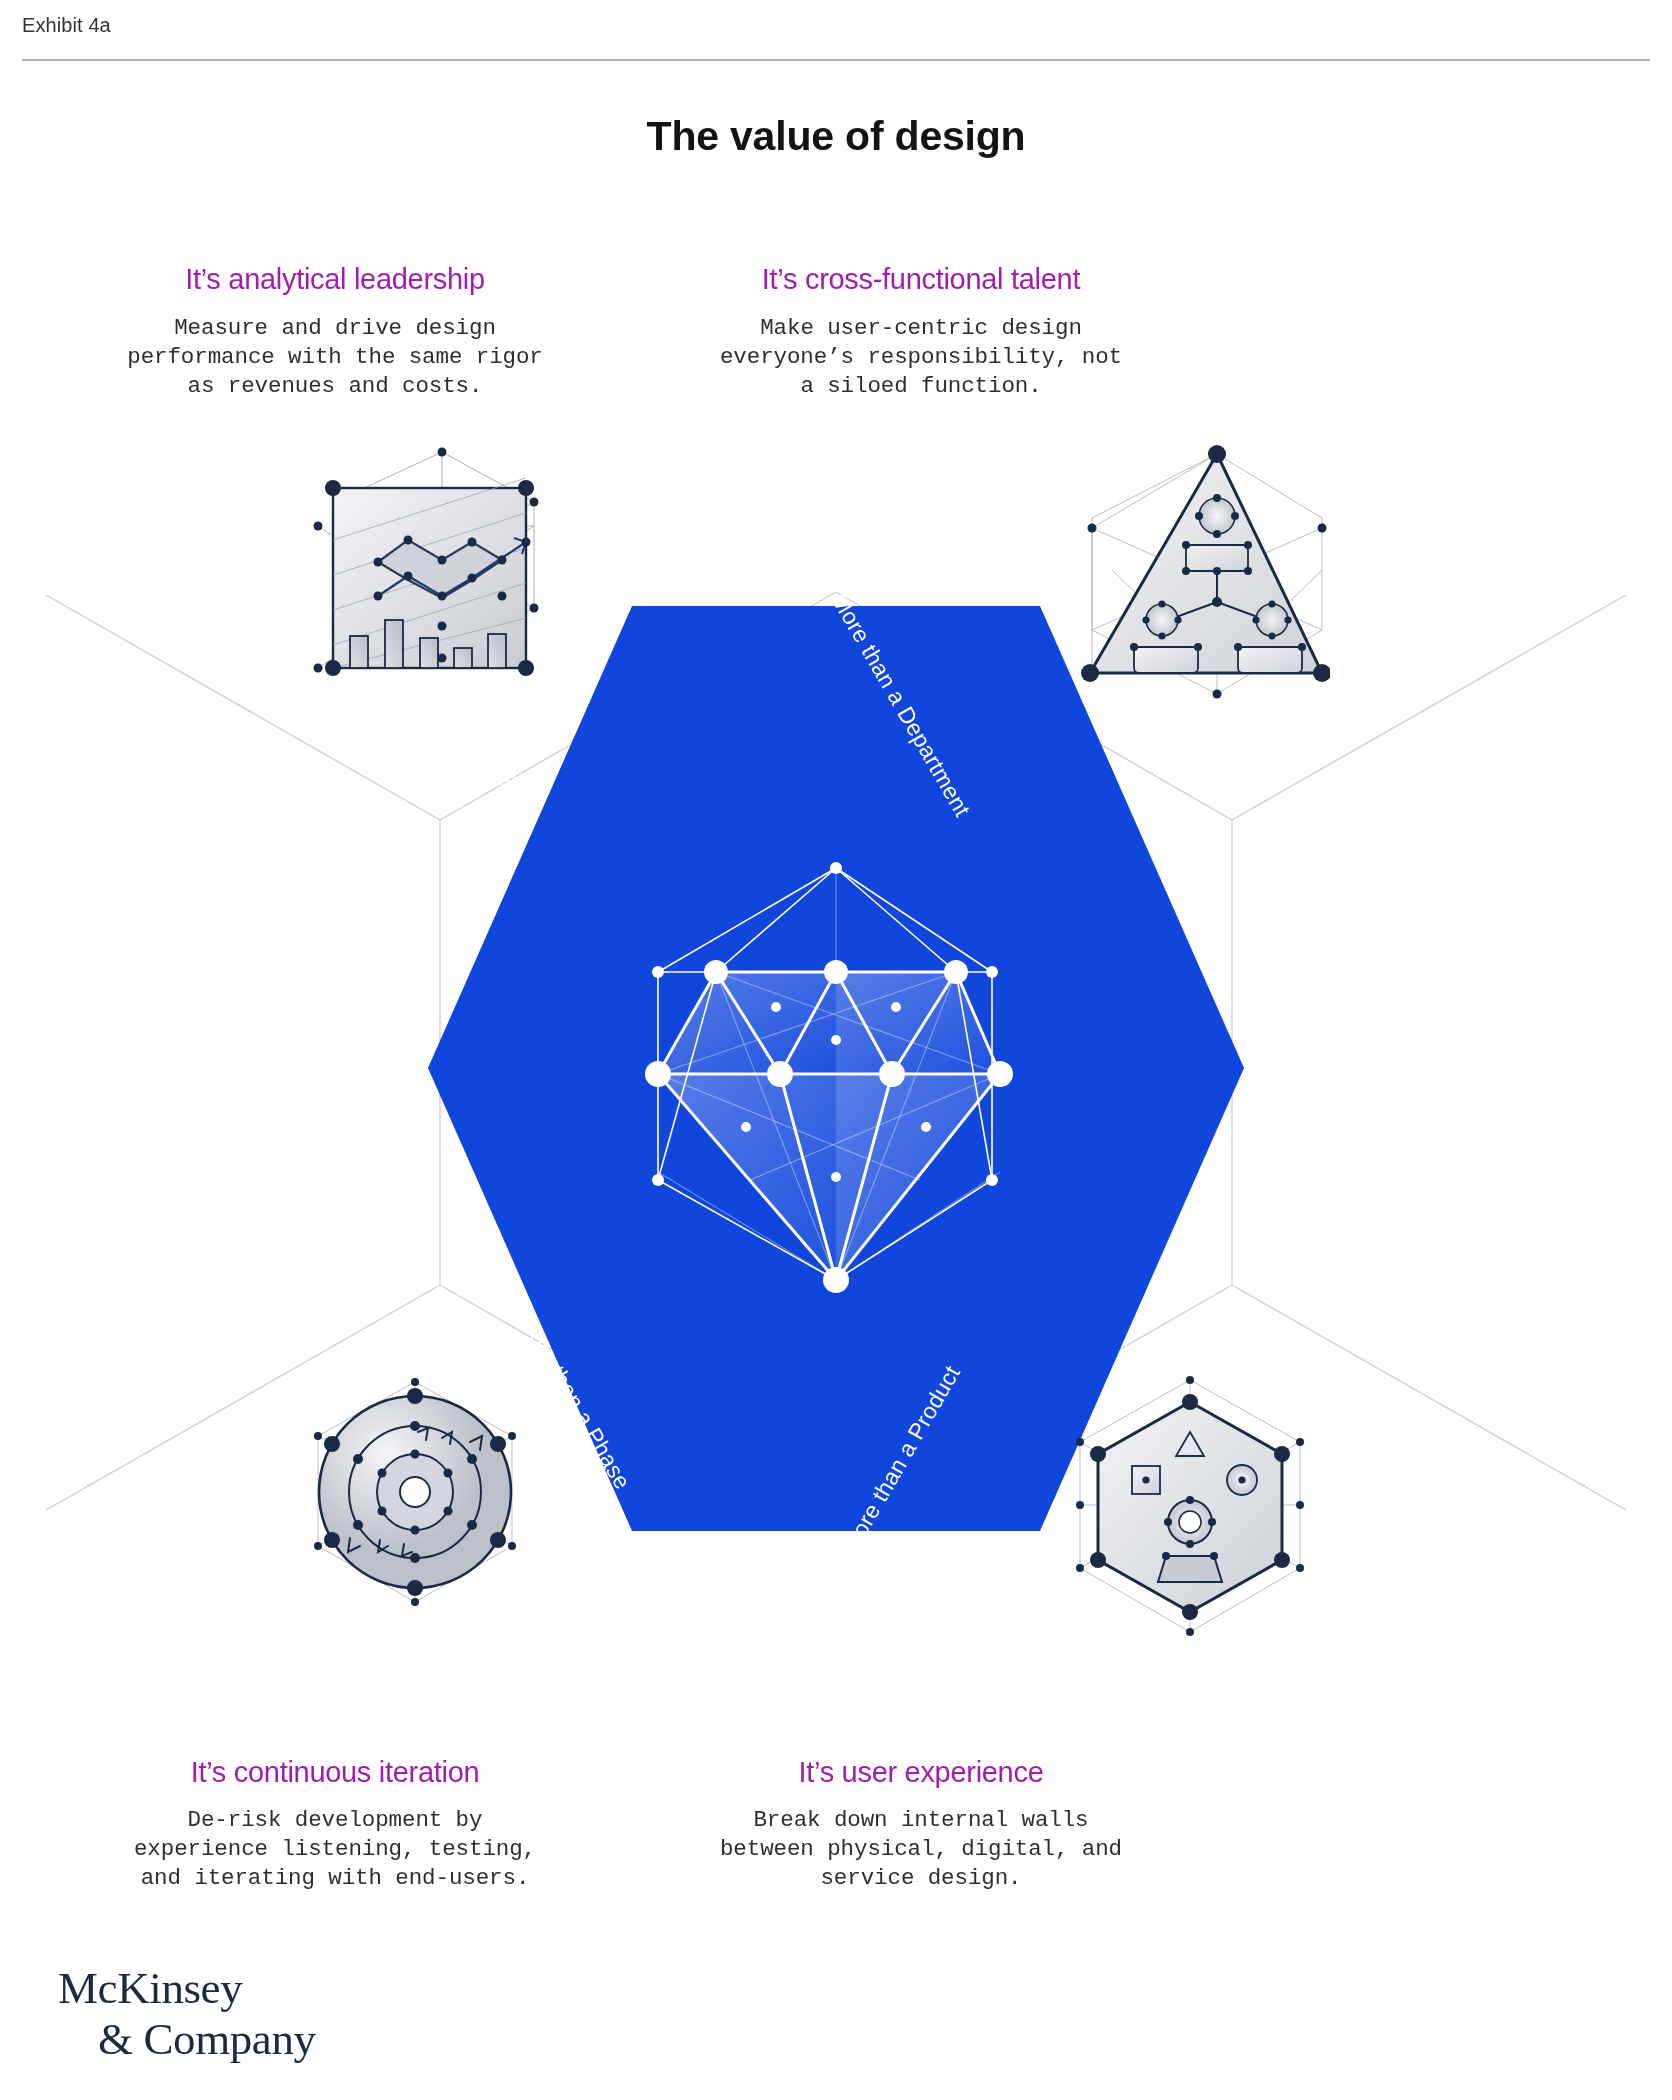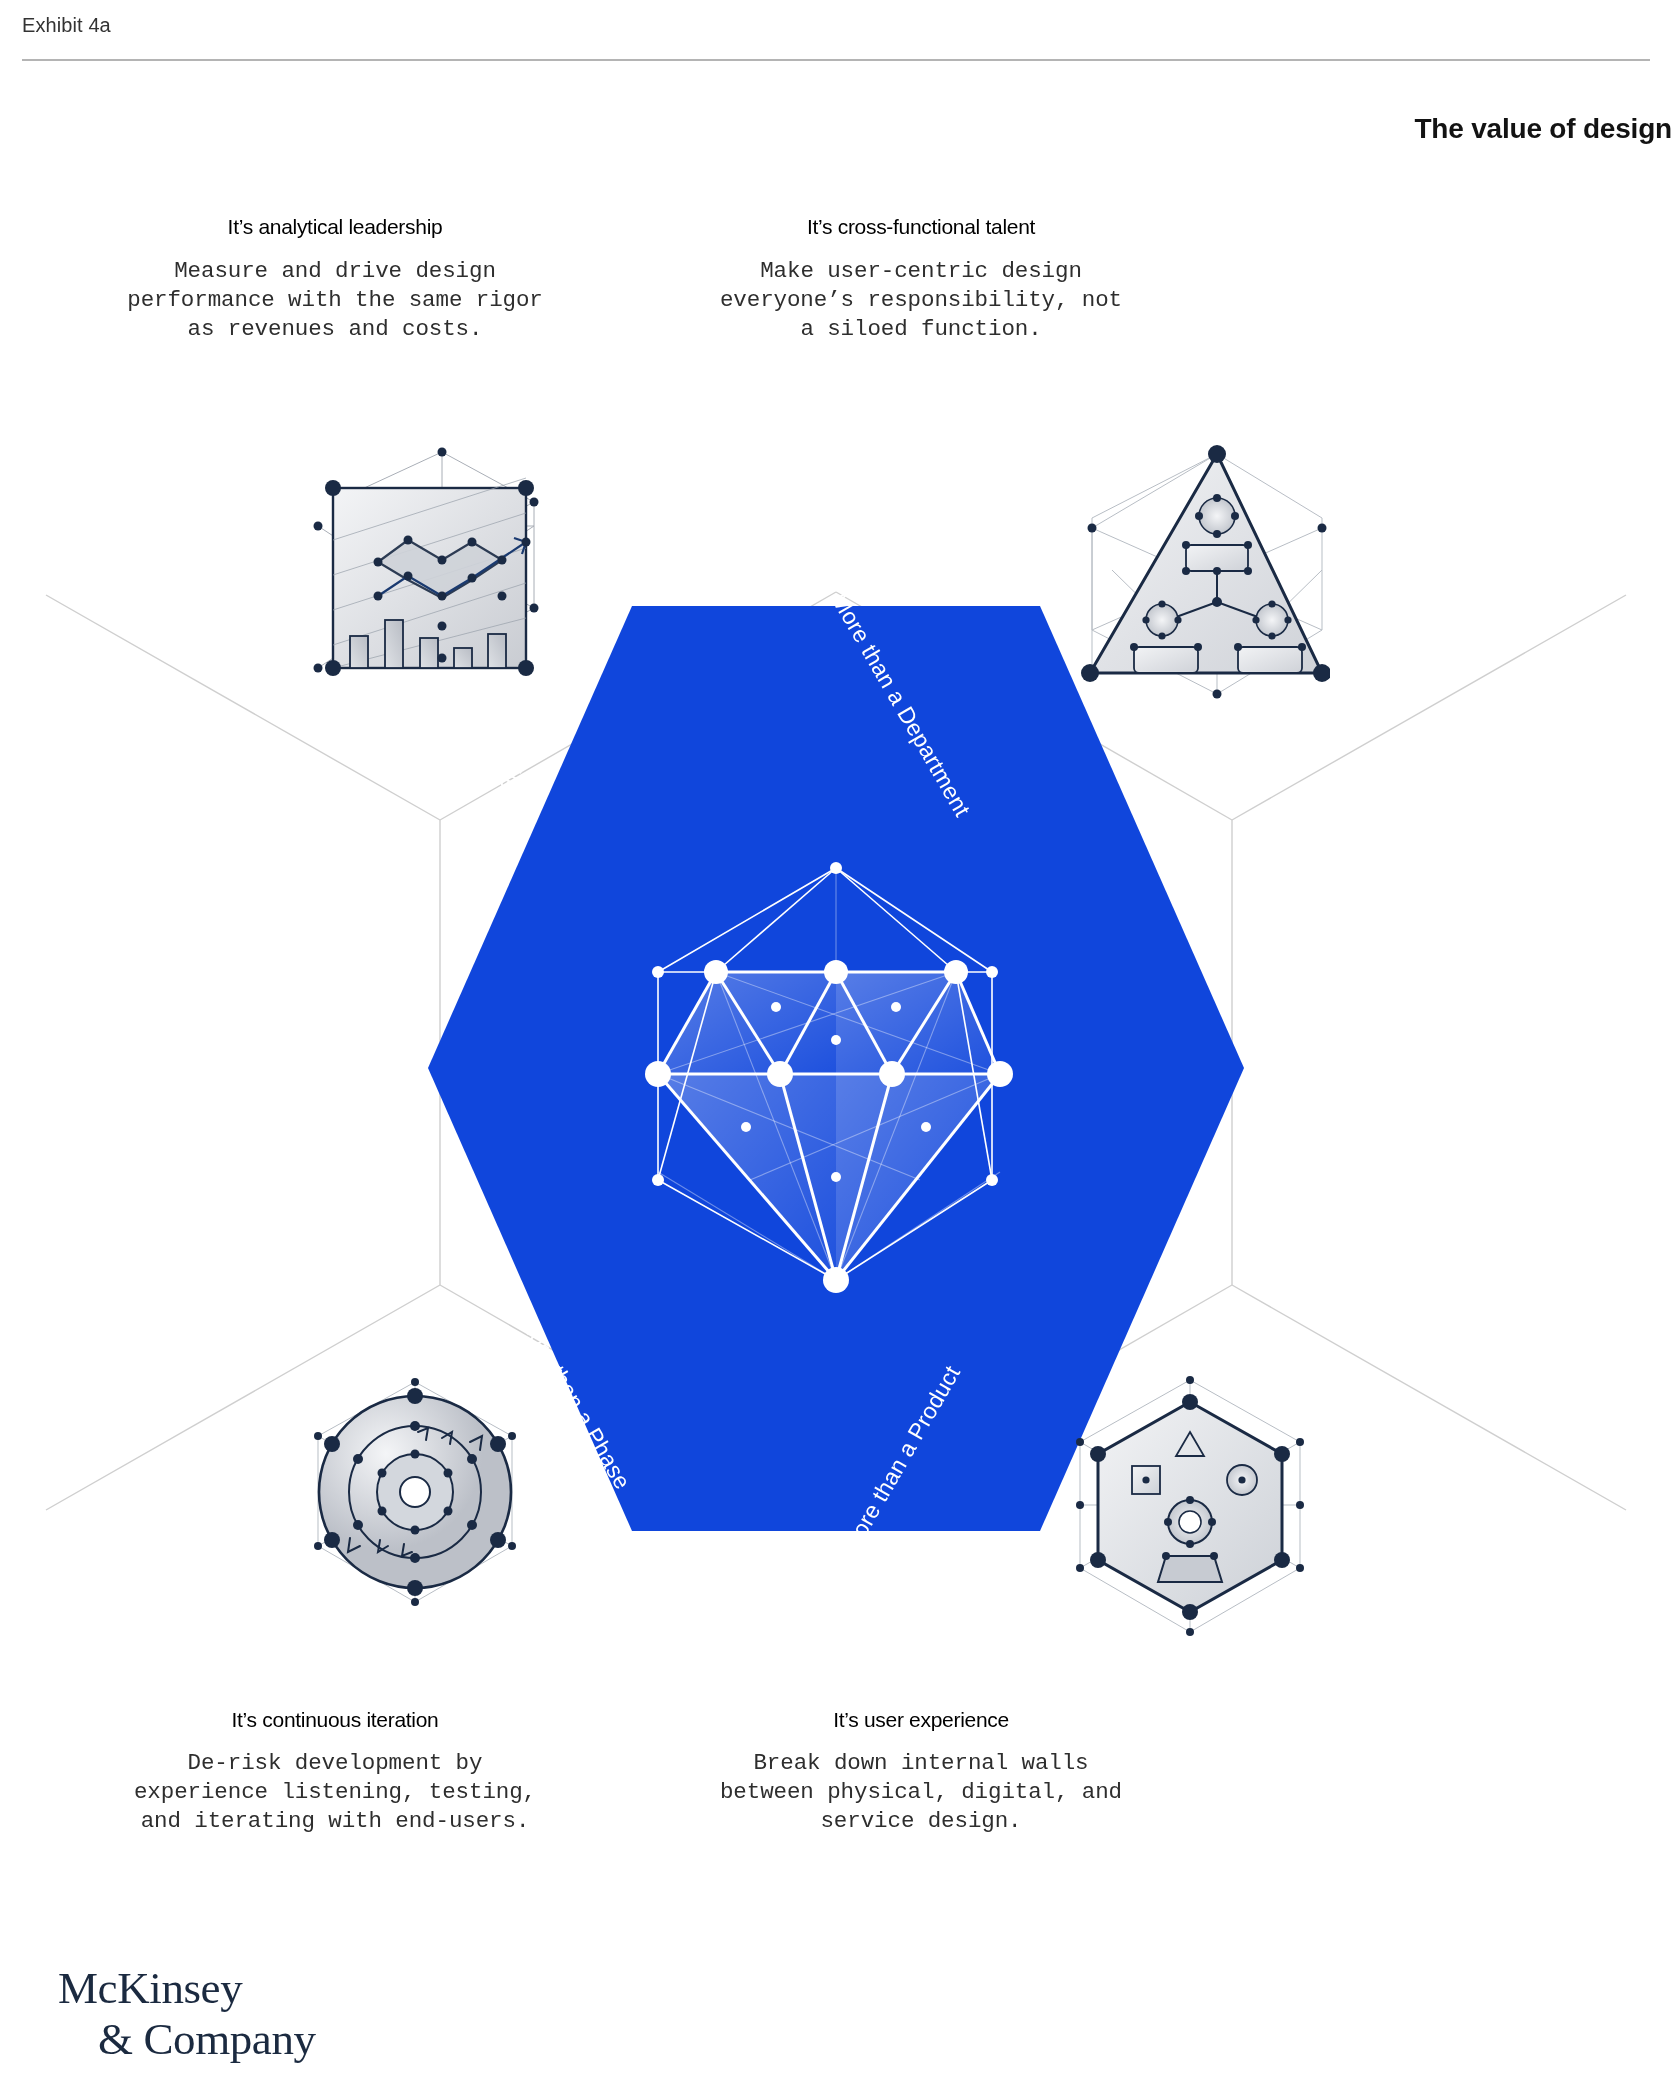--- a/index.html
+++ b/index.html
@@ -16,29 +16,29 @@
   #exhibit-label {
     position: absolute; left: 22px; top: 14px;
     font-size: 20px; color: #333333; letter-spacing: .1px;
   }
   #header-rule {
     position: absolute; left: 22px; top: 59px;
     width: 1628px; height: 2px; background: #b4b4b4;
   }
   #chart-title {
     position: absolute; left: 0; top: 113px; width: 1672px;
-    text-align: right; font-size: 28px; font-weight: bold;
+    text-align: center; font-size: 41px; font-weight: bold;
     color: #131313; letter-spacing: -.2px;
   }
 
   
   .quad { position: absolute; width: 470px; text-align: center; }
   .quad h3 {
-    font-size: 21px; font-weight: normal; color: #000000;
-    letter-spacing: -.3px; margin-bottom: 18px;
+    font-size: 29px; font-weight: normal; color: #a21caf;
+    letter-spacing: -.3px; margin-bottom: 18px; margin-top: 48px;
   }
   .quad p {
     font-size: 22.5px; line-height: 1.29; color: #2e2e2e;
     letter-spacing: -.1px;
     font-family: Liberation Mono, monospace;
   }
   #quad-tl { left: 100px; top: 215px; }
   #quad-tr { left: 686px; top: 215px; }
   #quad-bl { left: 100px; top: 1708px; }
   #quad-br { left: 686px; top: 1708px; }

